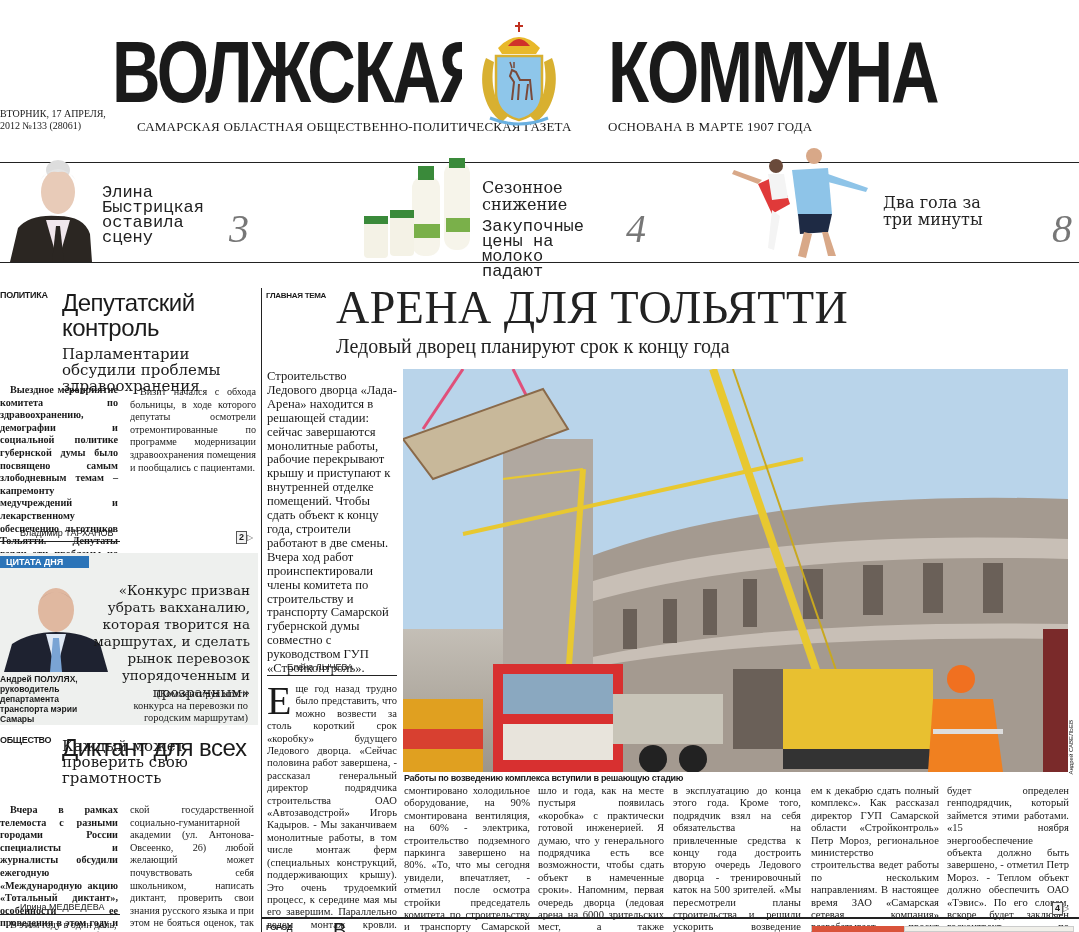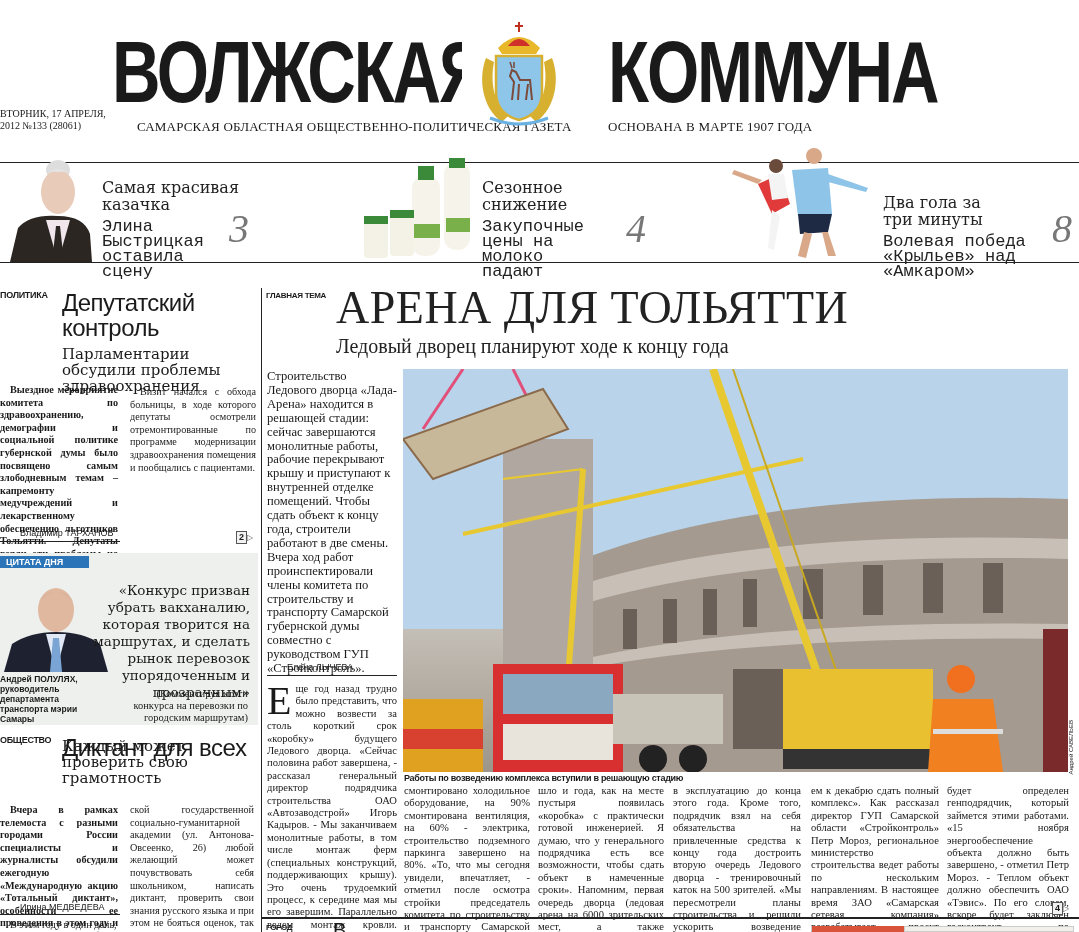--- a/index.html
+++ b/index.html
@@ -76,21 +76,20 @@
   <svg width="95" height="112" viewBox="0 0 95 112">
     <ellipse cx="58" cy="20" rx="12" ry="10" fill="#ddd"></ellipse>
     <ellipse cx="58" cy="42" rx="17" ry="22" fill="#e8cbb8"></ellipse>
     <path d="M40 30 Q58 8 76 30 Q70 20 58 22 Q46 20 40 30 Z" fill="#e4e4e4"></path>
     <path d="M10 112 L18 78 Q30 64 58 66 Q84 66 90 84 L92 112 Z" fill="#2b2622"></path>
     <path d="M46 70 L58 112 L70 70 Z" fill="#f0e6ec"></path>
     <path d="M56 76 L60 76 L64 112 L52 112 Z" fill="#2b2622"></path>
   </svg>
 </div>
 <div class="abs" style="left:102px; top:179px; width:140px;">
-  <div class="teaser-title">Самая красивая казачка</div>
   <div class="teaser-sub" style="margin-top:6px; width:118px;">Элина Быстрицкая оставила сцену</div>
 </div>
 <div class="abs teaser-num" style="left:229px; top:205px;">3</div>
 
 <div class="abs" style="left:360px; top:158px; width:115px; height:104px;">
   <svg width="115" height="104" viewBox="0 0 115 104">
     <rect x="52" y="18" width="28" height="80" rx="12" fill="#f6f4ea"></rect>
     <rect x="58" y="8" width="16" height="14" fill="#3a8a3a"></rect>
     <rect x="84" y="4" width="26" height="88" rx="12" fill="#f6f4ea"></rect>
     <rect x="89" y="0" width="16" height="10" fill="#3a8a3a"></rect>
@@ -117,21 +116,20 @@
     <path d="M64 26 L100 24 L104 70 L70 72 Z" fill="#8ec4e8"></path>
     <circle cx="86" cy="12" r="8" fill="#d8a888"></circle>
     <path d="M70 70 L104 70 L100 88 L72 90 Z" fill="#1e2a44"></path>
     <path d="M76 88 L70 112 L78 114 L84 90 Z M94 88 L100 112 L108 112 L100 88 Z" fill="#d8a888"></path>
     <path d="M100 30 L140 44 L138 48 L100 38 Z" fill="#8ec4e8"></path>
     <path d="M30 40 L4 30 L6 26 L34 36 Z" fill="#d8a888"></path>
   </svg>
 </div>
 <div class="abs" style="left:883px; top:179px; width:170px;margin-top:15px;">
   <div class="teaser-title" style="width:125px;">Два гола за три минуты</div>
-  <div class="teaser-sub" style="margin-top:6px; width:165px;">Волевая победа «Крыльев» над «Амкаром»</div>
 </div>
 <div class="abs teaser-num" style="left:1052px; top:205px;">8</div>
 
 <div class="abs rubric" style="left:0; top:290px;">ПОЛИТИКА</div>
 <div class="abs h-sans" style="left:62px; top:290px; width:180px;">Депутатский контроль</div>
 <div class="abs h-serif-sub" style="left:62px; top:346px; width:200px;">Парламентарии обсудили проблемы здравоохранения</div>
 
 <div class="abs body" style="left:0; top:384px; width:118px; font-weight:bold; font-size:10.2px; text-indent:10px;">Выездное мероприятие комитета по здравоохранению, демографии и социальной политике губернской думы было посвящено самым злободневным темам – капремонту медучреждений и лекарственному обеспечению льготников Тольятти. Депутаты взяли эти проблемы на личный контроль и пообещали при их решении заручиться поддержкой областного правительства.</div>
 <div class="abs byline" style="left:0; top:528px;">Владимир ТАРХАНОВ</div>
 <div class="abs" style="left:0; top:541px; width:120px; height:1px; background:#222;"></div>
@@ -167,21 +165,21 @@
 <div class="abs body" style="left:0; top:804px; width:118px; font-weight:bold; font-size:10.2px; text-indent:10px;">Вчера в рамках телемоста с разными городами России специалисты и журналисты обсудили ежегодную «Международную акцию «Тотальный диктант», особенности ее проведения в этом году и значимость подобных мероприятий.</div>
 <div class="abs byline" style="left:0; top:902px;">Ирина МЕДВЕДЕВА</div>
 <div class="abs" style="left:0; top:914px; width:120px; height:1px; background:#222;"></div>
 <div class="abs body" style="left:0; top:919px; width:118px; font-size:10.2px; text-indent:10px;">В этом году в один день,</div>
 <div class="abs body" style="left:130px; top:804px; width:124px; font-size:10.2px;">ской государственной социально-гуманитарной академии (ул. Антонова-Овсеенко, 26) любой желающий может почувствовать себя школьником, написать диктант, проверить свои знания русского языка и при этом не бояться оценок, так как все анонимно и добровольно. «Смысл диктанта — повышение уровня грамотности и значимости русского язы-</div>
 
 <div class="abs vrule" style="left:261px; top:288px; height:644px;"></div>
 
 <div class="abs rubric" style="left:266px; top:291px; font-size:8px;">ГЛАВНАЯ ТЕМА</div>
 <div class="abs serif" style="left:336px; top:282px; font-size:46px; line-height:52px; letter-spacing:0.5px; color:#222;">АРЕНА ДЛЯ ТОЛЬЯТТИ</div>
-<div class="abs serif" style="left:336px; top:334px; font-size:20px; line-height:24px; color:#222;">Ледовый дворец планируют ходе к концу года</div>
+<div class="abs serif" style="left:336px; top:334px; font-size:20px; line-height:24px; color:#222;">Ледовый дворец планируют срок к концу года</div>
 
 <div class="abs serif" style="left:267px; top:370px; width:132px; font-size:12.6px; line-height:13.9px; text-align:left;">Строительство Ледового дворца «Лада-Арена» находится в решающей стадии: сейчас завершаются монолитные работы, рабочие перекрывают крышу и приступают к внутренней отделке помещений. Чтобы сдать объект к концу года, строители работают в две смены. Вчера ход работ проинспектировали члены комитета по строительству и транспорту Самарской губернской думы совместно с руководством ГУП «Стройконтроль».</div>
 <div class="abs byline" style="left:267px; top:662px;">Елена ЛЫЧЕВА</div>
 <div class="abs" style="left:267px; top:675px; width:130px; height:1px; background:#222;"></div>
 
 <div class="abs body" style="left:267px; top:683px; width:130px; font-size:10.6px; line-height:12.4px;">
   <span style="float:left; font-size:40px; line-height:32px; margin:2px 4px 0 0;">Е</span><span>ще год назад трудно было представить, что можно возвести за столь короткий срок «коробку» будущего Ледового дворца. «Сейчас половина работ завершена, - рассказал генеральный директор подрядчика строительства ОАО «Автозаводстрой» Игорь Кадыров. - Мы заканчиваем монолитные работы, в том числе монтаж ферм (специальных конструкций, поддерживающих крышу). Это очень трудоемкий процесс, к середине мая мы его завершим. Параллельно ведем монтаж кровли. Думаю, к середине июня мы закроем всю «коробку» и начнем внутренние работы». Кроме того, по словам Игоря Кадырова, на строящемся объекте уже</span>
 </div>
 
 <div class="abs photo" style="left:403px; top:369px; width:665px; height:403px;">

